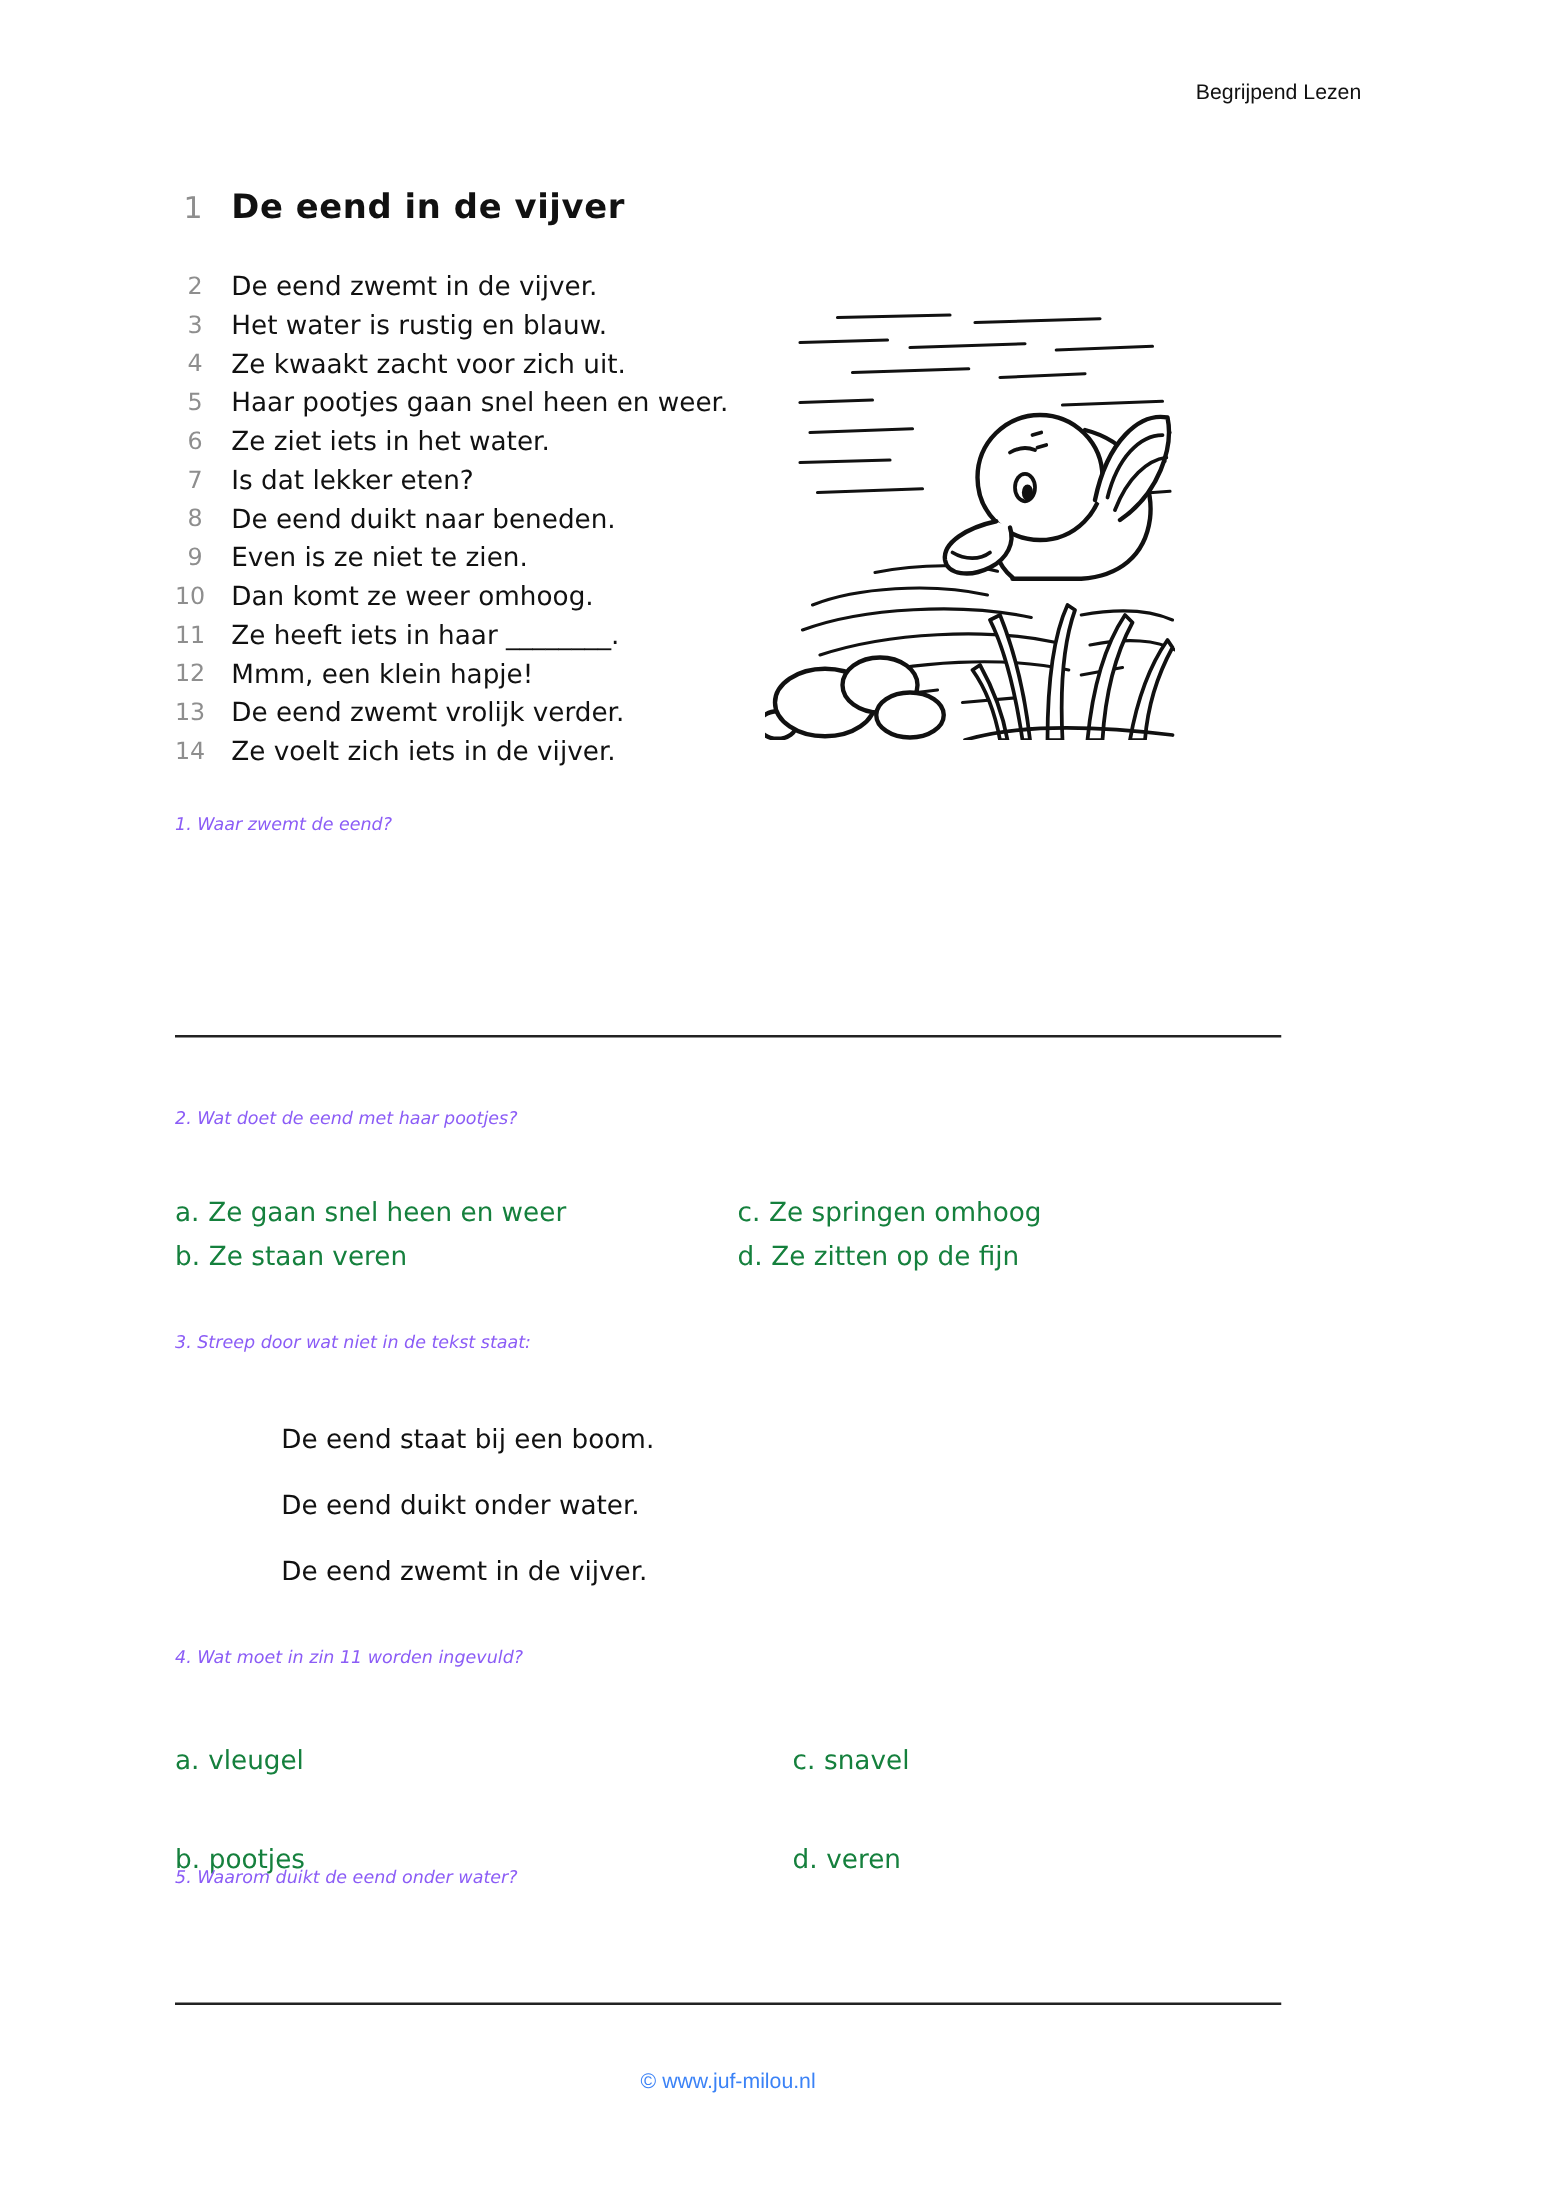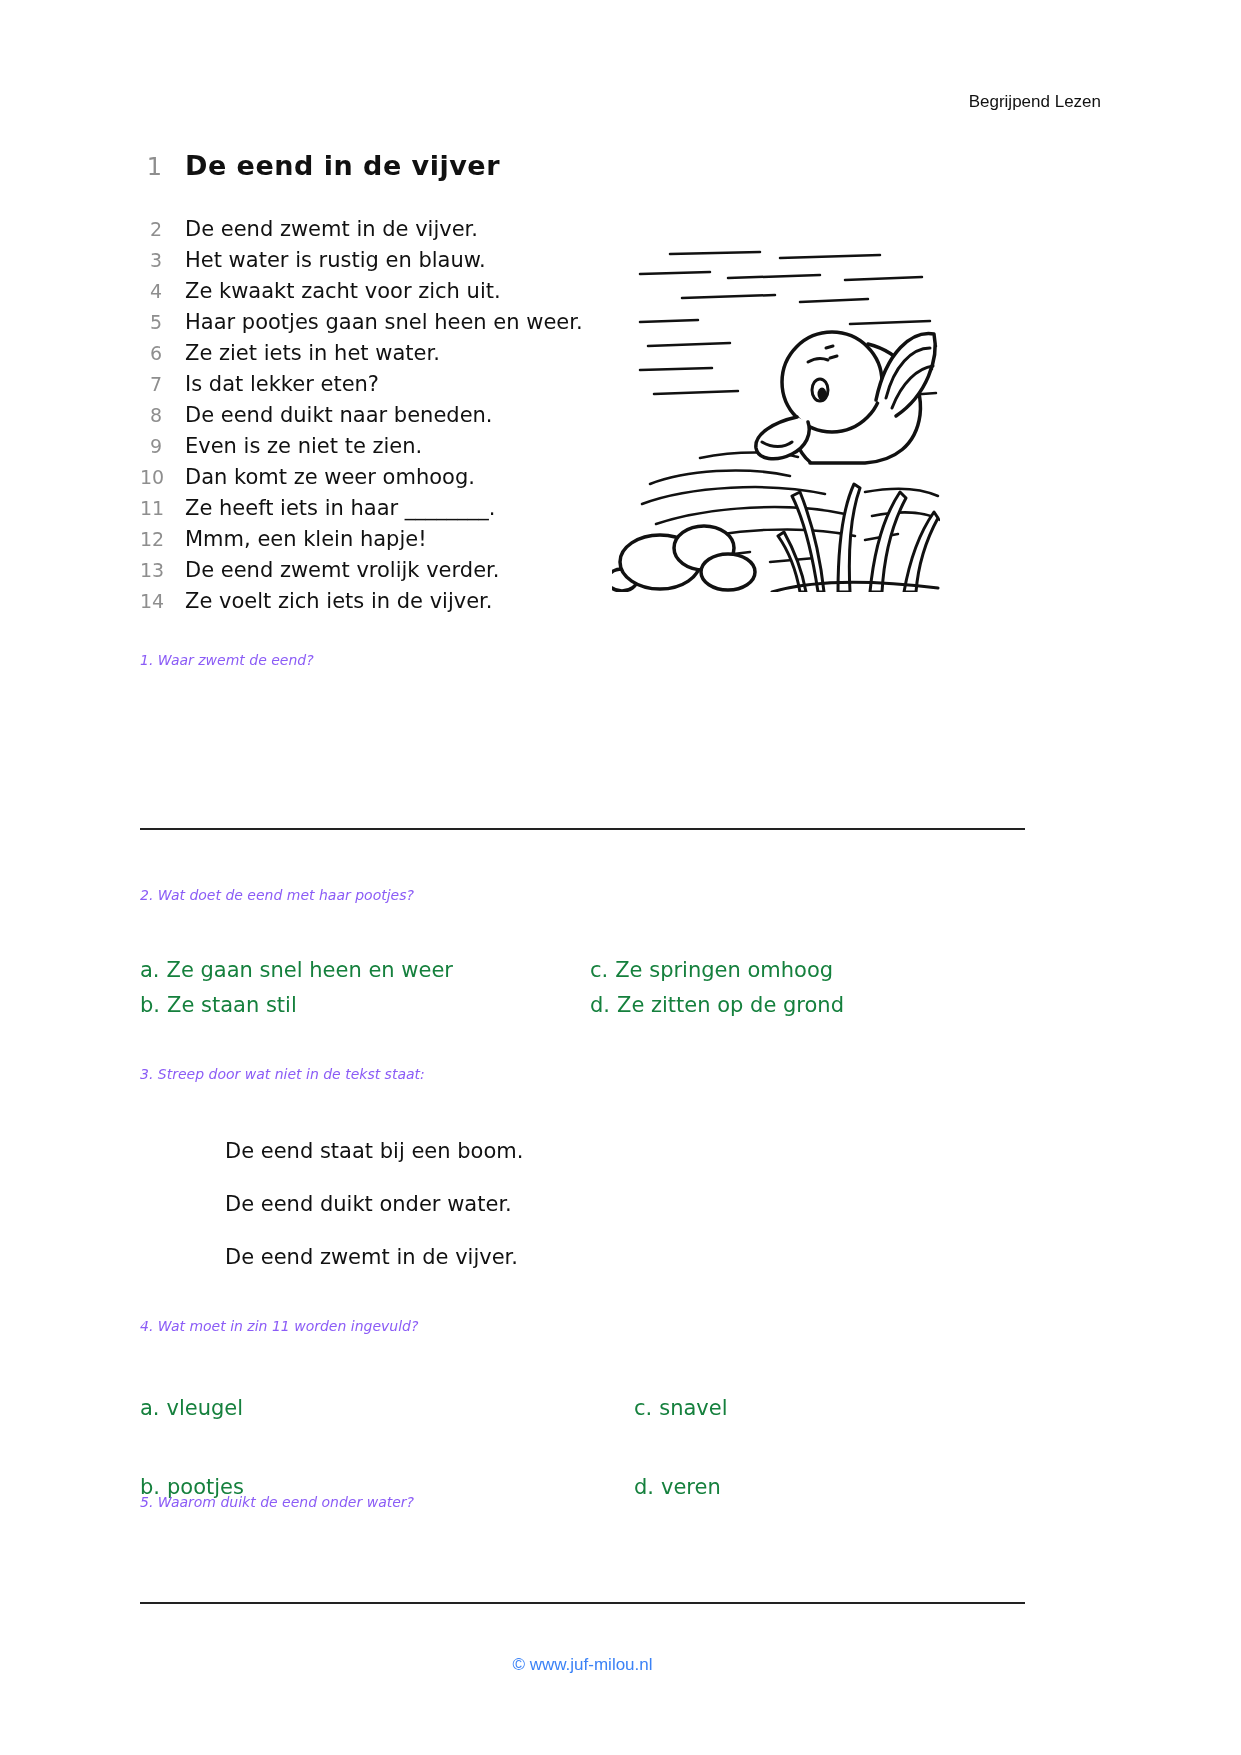--- a/index.html
+++ b/index.html
@@ -5,24 +5,24 @@
   html,body{margin:0;padding:0;background:#ffffff;}
   .page{
     position:relative;
     width:1241px;height:1755px;
     background:#ffffff;
     font-family:"DejaVu Sans",sans-serif;
     color:#1a1a1a;
     overflow:hidden;
   }
   .header{
-    position:absolute;top:64px;left:0;right:140px;
+    position:absolute;top:64px;left:0;right:152px;
     text-align:right;
     font-family:"Liberation Sans",sans-serif;
-    font-size:17px;color:#111;margin-top:28px;
+    font-size:17px;color:#111;
   }
   .title-row{
     position:absolute;top:138px;left:140px;
     display:flex;align-items:baseline;
   }
   .num{
     width:22px;flex:0 0 22px;text-align:right;
     color:#8e8e8e;
   }
   .title-num{font-size:24px;}
@@ -200,23 +200,23 @@
       <path d="M160 352 C200 340,260 340,326 348"></path>
     </g>
   </svg>
 
   <div class="qlabel q1">1. Waar zwemt de eend?</div>
   <div class="answer-line al1"></div>
 
   <div class="qlabel q2">2. Wat doet de eend met haar pootjes?</div>
   <div class="options q2opts">
     <div class="option"><span class="okey">a.</span><span>Ze gaan snel heen en weer</span></div>
-    <div class="option"><span class="okey">b.</span><span>Ze staan stil</span></div>
+    <div class="option"><span class="okey">b.</span><span>Ze staan veren</span></div>
     <div class="option"><span class="okey">c.</span><span>Ze springen omhoog</span></div>
-    <div class="option"><span class="okey">d.</span><span>Ze zitten op de grond</span></div>
+    <div class="option"><span class="okey">d.</span><span>Ze zitten op de fijn</span></div>
   </div>
 
   <div class="qlabel q3">3. Streep door wat niet in de tekst staat:</div>
   <div class="sentences">
     <div class="sentence">De eend staat bij een boom.</div>
     <div class="sentence">De eend duikt onder water.</div>
     <div class="sentence">De eend zwemt in de vijver.</div>
   </div>
 
   <div class="qlabel q4">4. Wat moet in zin 11 worden ingevuld?</div>

